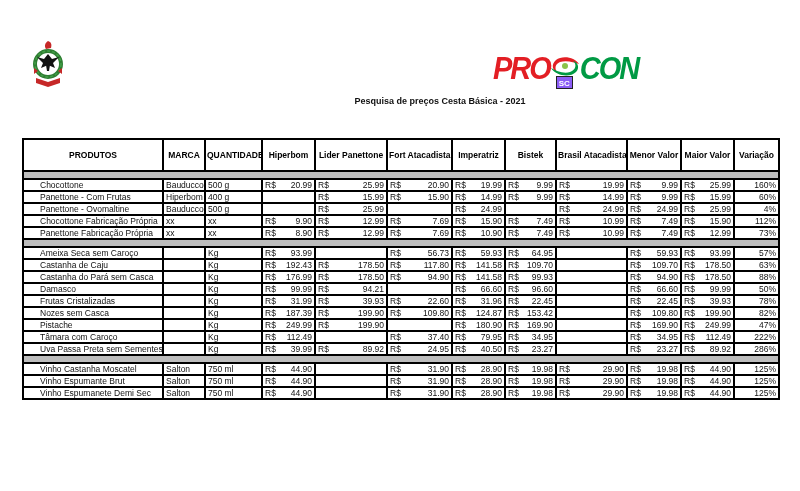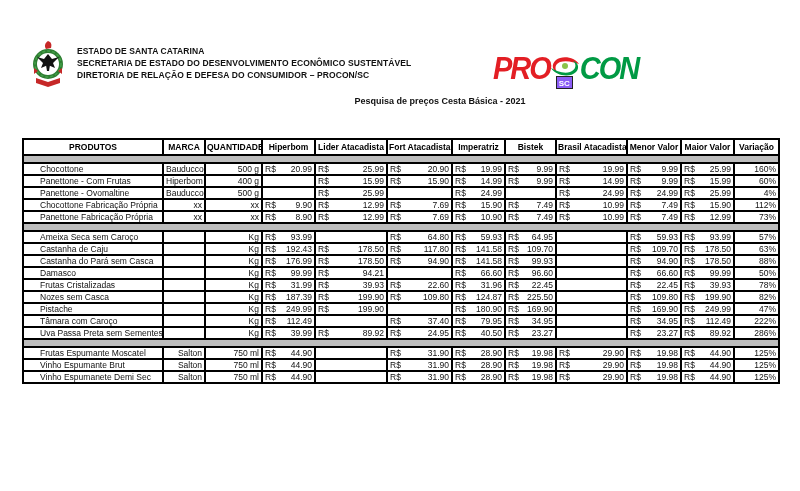--- a/index.html
+++ b/index.html
@@ -20,25 +20,25 @@
   .swirl-wrap svg { position:absolute; top:1px; left:0; }
   .sc-badge { position:absolute; left:8px; top:22px; width:17px; height:13px; background:#8b5cf6; color:#fff;
               font-size:8px; font-weight:bold; text-align:center; line-height:13px; border:1px solid #222; }
 
   
   .doc-title { position:absolute; top:96px; left:0; width:100%; text-align:center; font-size:9px; font-weight:bold; color:#111; transform:translateX(40px); }
 
   
   .tbl-wrap { position:absolute; top:138px; left:22px; width:756px; }
   table { border-collapse:collapse; table-layout:fixed; width:756px; }
-  th { border:2px solid #000; background:#fff; font-size:8.5px; font-weight:bold; text-align:center; vertical-align:middle; height:16px; padding:0 1px; overflow:hidden; white-space:nowrap; }
+  th { border:2px solid #000; background:#fff; font-size:8.5px; font-weight:bold; text-align:center; vertical-align:middle; height:32px; padding:0 1px; overflow:hidden; white-space:nowrap; }
   td { border:2px solid #000; background:#fff; font-size:8.5px; color:#111; height:11px; line-height:10px; padding:0 2px; overflow:hidden; white-space:nowrap; vertical-align:middle; }
   tr.sep td { background:#bdbdbd; height:8px; padding:0; }
   td.text { text-align:left;padding-left:16px; }
-  td.center { text-align:right; }
+  td.center { text-align:left; }
   td.percent { text-align:right; }
   td.price .cur { float:left; }
   td.price .val { float:right; }
 </style>
 </head>
 <body>
 
 <div class="page">
 
   <div class="letterhead">
@@ -50,25 +50,20 @@
       <circle cx="20" cy="24" r="13" fill="none" stroke="#43a047" stroke-width="1.5" stroke-dasharray="3 2"></circle>
 
       <path d="M20 14 L24 19 L31 17 L25 23 L27 28 L20 25 L13 28 L15 23 L9 17 L16 19 Z" fill="#111"></path>
       <path d="M18 25 L22 25 L21 31 L19 31 Z" fill="#111"></path>
 
       <path d="M6 28 L10 31 L6 34 Z" fill="#c62828"></path>
       <path d="M34 28 L30 31 L34 34 Z" fill="#c62828"></path>
 
       <path d="M8 38 L20 42 L32 38 L32 43 L20 47 L8 43 Z" fill="#c62828"></path>
     </svg>
-    <div class="org-lines">
-      <div>ESTADO DE SANTA CATARINA</div>
-      <div>SECRETARIA DE ESTADO DO DESENVOLVIMENTO ECONÔMICO SUSTENTÁVEL</div>
-      <div>DIRETORIA DE RELAÇÃO E DEFESA DO CONSUMIDOR – PROCON/SC</div>
-    </div>
   </div>
 
   <div class="procon">
     <span class="word pro">PRO</span>
     <span class="swirl-wrap">
       <svg width="34" height="24" viewBox="0 0 34 24">
         <path d="M31 9 C27 2 14 0 8 5 C3 9 4 16 10 18 C6 14 7 9 12 7 C18 5 26 7 31 9 Z" fill="#e31e24"></path>
         <path d="M3 13 C8 21 22 23 28 17 C32 13 30 7 25 6 C29 9 28 15 22 17 C16 19 8 16 3 13 Z" fill="#009a44"></path>
         <circle cx="17" cy="11" r="3" fill="#8bc34a"></circle>
       </svg>
@@ -94,21 +89,21 @@
           <col style="width: 54px;">
           <col style="width: 53px;">
           <col style="width: 45px;">
         </colgroup>
         <thead>
           <tr>
             <th>PRODUTOS</th>
             <th>MARCA</th>
             <th>QUANTIDADE</th>
             <th>Hiperbom</th>
-            <th>Lider Atacadista</th>
+            <th>Lider Panettone</th>
             <th>Fort Atacadista</th>
             <th>Imperatriz</th>
             <th>Bistek</th>
             <th>Brasil Atacadista</th>
             <th>Menor Valor</th>
             <th>Maior Valor</th>
             <th>Variação</th>
           </tr>
         </thead>
         <tbody>
@@ -300,21 +295,21 @@
             <td class="text">Ameixa Seca sem Caroço</td>
             <td class="center"></td>
             <td class="center">Kg</td>
             <td class="price">
               <span class="cur">R$</span>
               <span class="val">93.99</span>
             </td>
             <td class="price"></td>
             <td class="price">
               <span class="cur">R$</span>
-              <span class="val">64.80</span>
+              <span class="val">56.73</span>
             </td>
             <td class="price">
               <span class="cur">R$</span>
               <span class="val">59.93</span>
             </td>
             <td class="price">
               <span class="cur">R$</span>
               <span class="val">64.95</span>
             </td>
             <td class="price"></td>
@@ -480,21 +475,21 @@
             <td class="price">
               <span class="cur">R$</span>
               <span class="val">109.80</span>
             </td>
             <td class="price">
               <span class="cur">R$</span>
               <span class="val">124.87</span>
             </td>
             <td class="price">
               <span class="cur">R$</span>
-              <span class="val">225.50</span>
+              <span class="val">153.42</span>
             </td>
             <td class="price"></td>
             <td class="price">
               <span class="cur">R$</span>
               <span class="val">109.80</span>
             </td>
             <td class="price">
               <span class="cur">R$</span>
               <span class="val">199.90</span>
             </td>
@@ -596,21 +591,21 @@
             <td class="price">
               <span class="cur">R$</span>
               <span class="val">89.92</span>
             </td>
             <td class="percent">286%</td>
           </tr>
           <tr class="sep">
             <td colspan="12"></td>
           </tr>
           <tr>
-            <td class="text">Frutas Espumante Moscatel</td>
+            <td class="text">Vinho Castanha Moscatel</td>
             <td class="center">Salton</td>
             <td class="center">750 ml</td>
             <td class="price">
               <span class="cur">R$</span>
               <span class="val">44.90</span>
             </td>
             <td class="price"></td>
             <td class="price">
               <span class="cur">R$</span>
               <span class="val">31.90</span>

